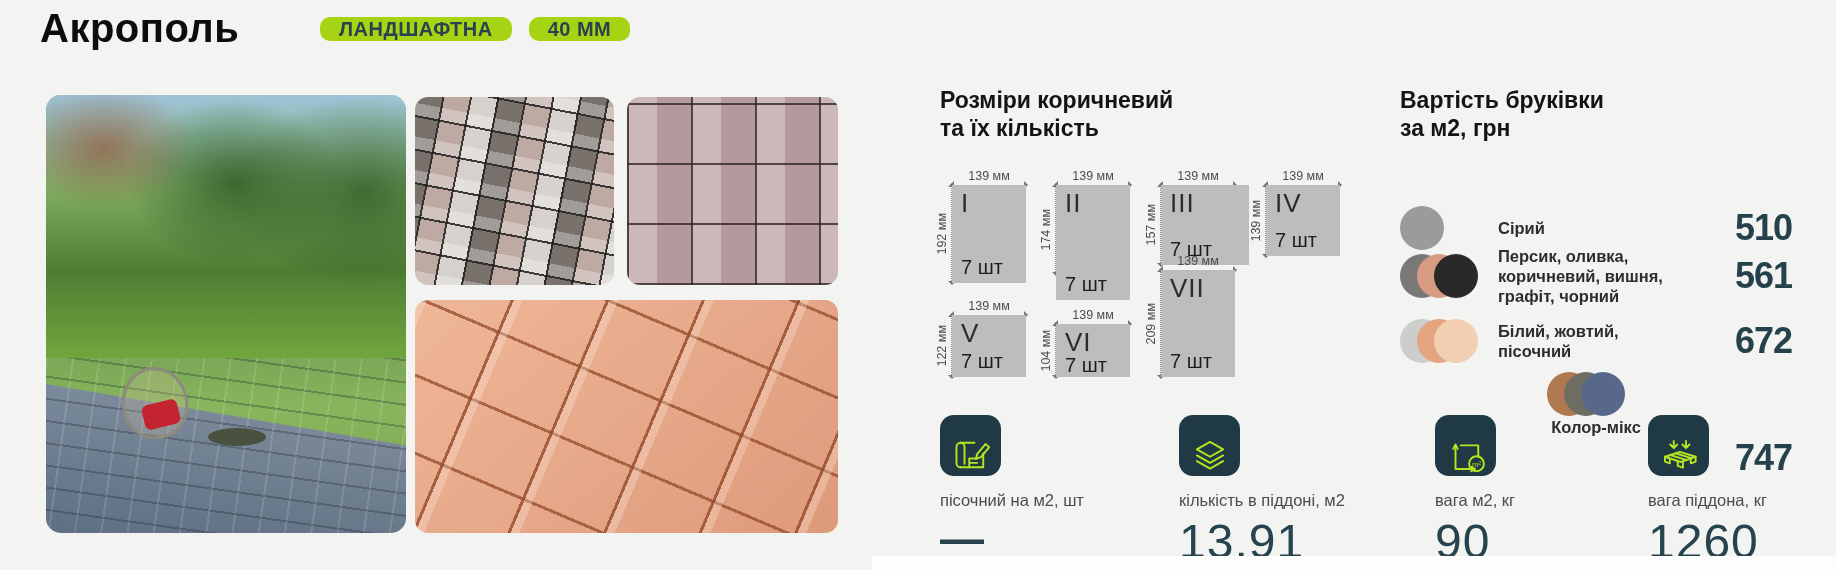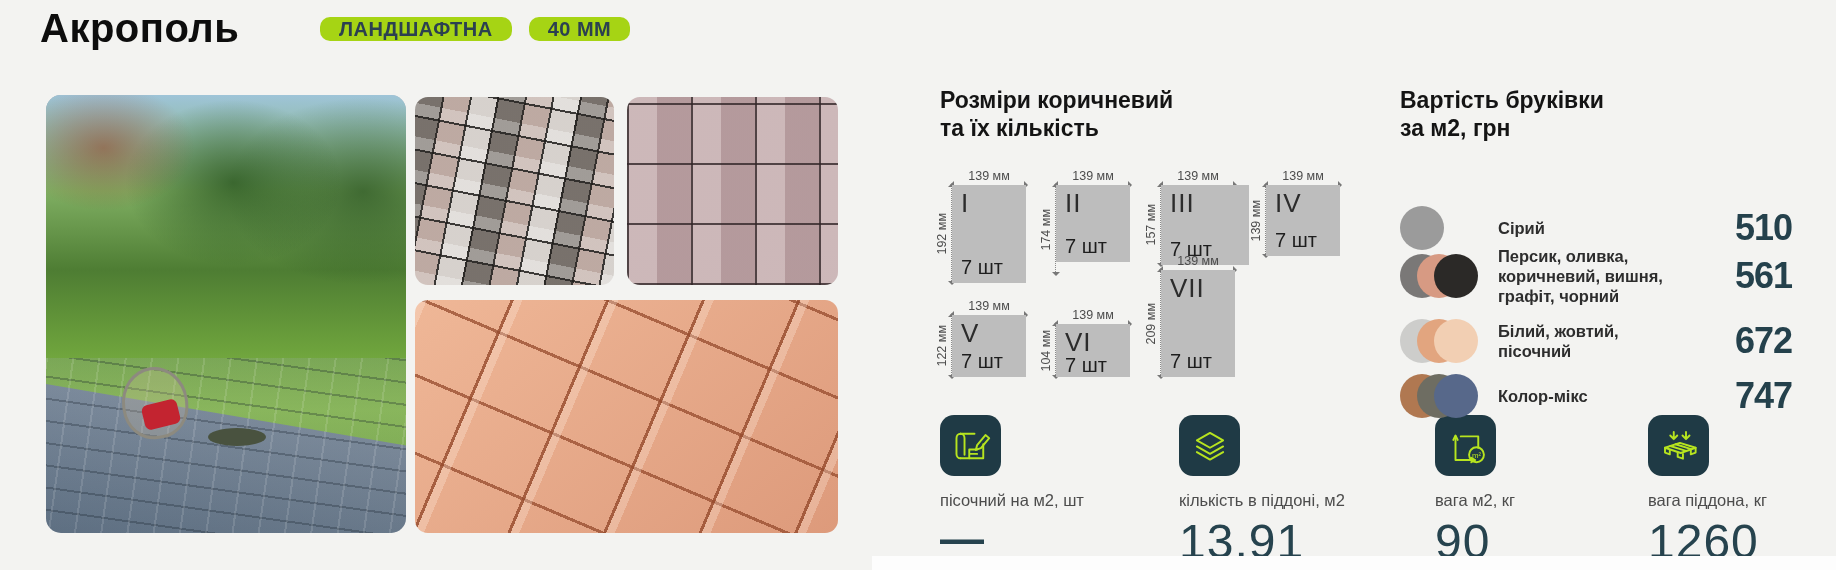--- a/index.html
+++ b/index.html
@@ -75,21 +75,21 @@
   
   .price-row{position:absolute;left:1400px;width:392px;display:flex;align-items:center;margin-top:44px;}
   .swatches{width:98px;position:relative;height:46px;flex:none;}
   .swatch{position:absolute;top:1px;width:44px;height:44px;border-radius:50%;}
   .swatch.s0{left:0;z-index:1;}.swatch.s1{left:17px;z-index:2;}.swatch.s2{left:34px;z-index:3;}
   .price-label{flex:1;font-size:16.5px;font-weight:bold;color:#2d2d2d;line-height:1.22;white-space:pre-line;}
   .price-value{margin-left:auto;font-size:36px;font-weight:bold;color:#24414c;letter-spacing:-1px;}
 
   
   .stat{position:absolute;top:415px;}
-  .stat-icon{width:61px;height:61px;border-radius:14px;background:#1f3a45;display:flex;align-items:center;justify-content:center;}
+  .stat-icon{width:61px;height:61px;border-radius:14px;background:#1f3a45;display:flex;align-items:flex-end;justify-content:center;}
   .stat-icon svg{stroke:#b7e41f;fill:none;stroke-width:2.2;stroke-linecap:round;stroke-linejoin:round;}
   .stat-label{margin-top:15px;font-size:16.5px;color:#4c4c4c;white-space:nowrap;}
   .stat-value{margin-top:4px;font-size:48px;font-weight:400;color:#26434e;letter-spacing:1px;}
   .stat-value.dash{font-weight:bold;font-size:44px;letter-spacing:0;}
   .bottom-strip{position:absolute;left:872px;top:556px;width:964px;height:14px;background:#fdfdfd;}
 </style>
 </head>
 <body>
 
 <div class="page">
@@ -123,21 +123,21 @@
       <span class="el-numeral">I</span>
       <span class="el-count">7 шт</span>
     </div>
   </div>
 
   <div class="element">
     <div class="dim-top" style="left:1056px;top:166px;width:74px;"><span>139 мм</span></div>
     <div class="dim-left" style="left:1036px;top:185px;height:89px;">
         <span>174 мм</span>
       </div>
-    <div class="el-box" style="left:1056px;top:185px;width:74px;height:77px;">
+    <div class="el-box" style="left:1056px;top:185px;width:74px;height:115px;">
       <span class="el-numeral">II</span>
       <span class="el-count">7 шт</span>
     </div>
   </div>
 
   <div class="element">
     <div class="dim-top" style="left:1161px;top:166px;width:74px;"><span>139 мм</span></div>
     <div class="dim-left" style="left:1141px;top:185px;height:80px;">
         <span>157 мм</span>
       </div>
@@ -218,21 +218,21 @@
     <div class="swatches">
       <div class="swatch s0" style="background: rgb(205, 205, 203);"></div>
       <div class="swatch s1" style="background: rgb(226, 165, 127);"></div>
       <div class="swatch s2" style="background: rgb(242, 207, 179);"></div>
     </div>
     <div class="price-label">Білий, жовтий,
 пісочний</div>
     <div class="price-value">672</div>
   </div>
 
-  <div class="price-row" style="top:327px;height:50px;">
+  <div class="price-row" style="top:327px;height:50px;flex-direction:column;">
     <div class="swatches">
       <div class="swatch s0" style="background: rgb(176, 120, 81);"></div>
       <div class="swatch s1" style="background: rgb(110, 109, 98);"></div>
       <div class="swatch s2" style="background: rgb(87, 104, 138);"></div>
     </div>
     <div class="price-label">Колор-мікс</div>
     <div class="price-value">747</div>
   </div>
 
   <div class="stat" style="left:940px;">

